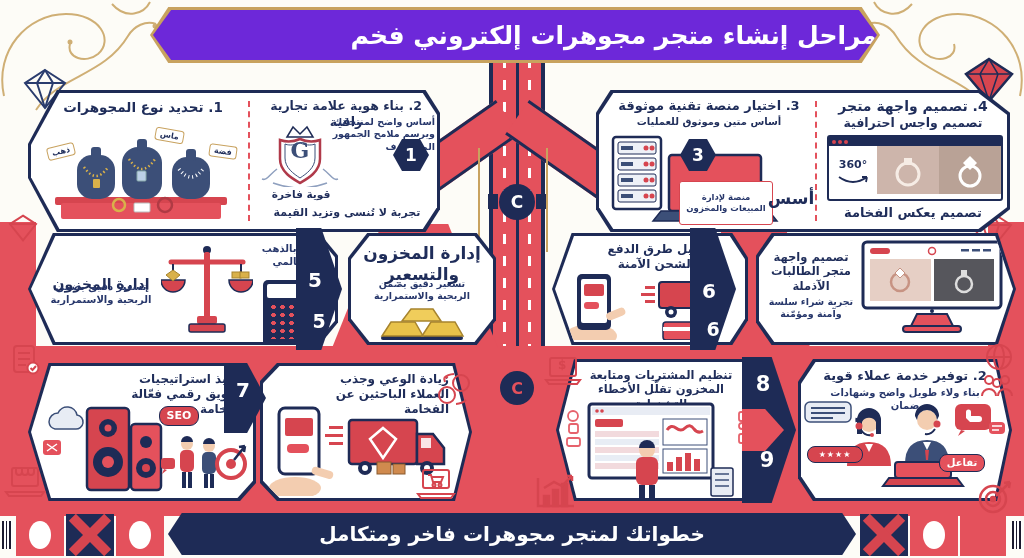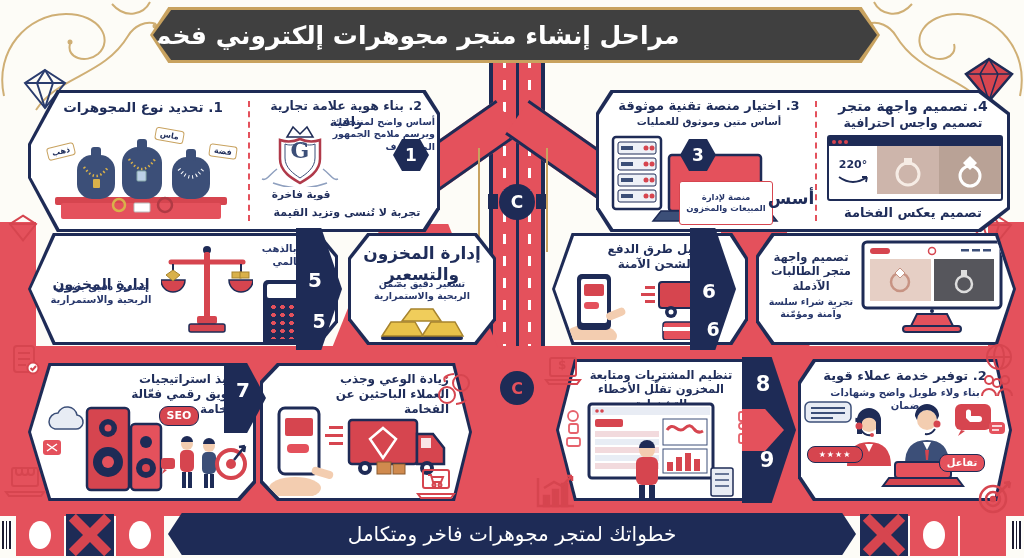--- a/index.html
+++ b/index.html
@@ -94,22 +94,22 @@
   </svg>
   <svg class="p" style="left:8px;top:214px;z-index:2" width="30" height="28" viewBox="0 0 46 42">
     <g fill="none" stroke="#d6454f" stroke-width="3">
       <polygon points="23,2 43,15 23,40 3,15"></polygon>
         <path d="M3,15 H43"></path>
     </g>
   </svg>
 
   <div class="p" style="left:150px;top:7px;width:730px;height:56px;background:#c8a25f;
               clip-path:polygon(2.5% 0,97.5% 0,100% 50%,97.5% 100%,2.5% 100%,0 50%);z-index:8">
-    <div class="p" style="inset:3px;background:#404040;clip-path:polygon(2.5% 0,97.5% 0,100% 50%,97.5% 100%,2.5% 100%,0 50%);
-                display:flex;align-items:center;justify-content:flex-start">
+    <div class="p" style="inset:3px;background:#6d28d9;clip-path:polygon(2.5% 0,97.5% 0,100% 50%,97.5% 100%,2.5% 100%,0 50%);
+                display:flex;align-items:center;justify-content:flex-end">
       <span style="color:#fff;font-weight:bold;font-size:25px;direction:rtl">مراحل إنشاء متجر مجوهرات إلكتروني فخم</span>
     </div>
   </div>
 
   <div class="panel" style="left:28px;top:90px;width:412px;height:142px;z-index:2;
               clip-path:polygon(7% 0,96.5% 0,100% 16%,100% 84%,96.5% 100%,7% 100%,0 62%,0 38%)">
     <div class="in" style="clip-path:polygon(7% 0,96.5% 0,100% 16%,100% 84%,96.5% 100%,7% 100%,0 62%,0 38%)">
       <div class="dash-v" style="left:53.5%"></div>
 
       <div class="ttl" style="left:12px;top:6px;width:200px;font-size:13.5px">1. تحديد نوع المجوهرات</div>
@@ -188,21 +188,21 @@
       <div class="ttl" style="left:224px;top:5px;width:180px;font-size:14px">4. تصميم واجهة متجر</div>
       <div class="ttl" style="left:224px;top:22px;width:180px;font-size:12.5px">تصميم واجس احترافية</div>
       <div class="browser" style="left:228px;top:42px;width:172px;height:62px">
         <div style="height:9px;background:#1e2b56;display:flex;align-items:center;gap:2px;padding:0 3px">
           <i style="width:4px;height:4px;border-radius:50%;background:#d6454f"></i>
           <i style="width:4px;height:4px;border-radius:50%;background:#d6454f"></i>
           <i style="width:4px;height:4px;border-radius:50%;background:#d6454f"></i>
         </div>
         <div style="display:flex;height:48px">
           <div style="width:48px;position:relative">
-            <div class="ttl" style="left:4px;top:12px;width:40px;font-size:11px">220°</div>
+            <div class="ttl" style="left:4px;top:12px;width:40px;font-size:11px">360°</div>
             <svg class="p" style="left:8px;top:27px" width="32" height="14" viewBox="0 0 32 14">
               <path d="M2,4 Q16,14 30,4 M30,4 l-5,0 M30,4 l-1,5" fill="none" stroke="#1e2b56" stroke-width="1.8"></path>
             </svg>
           </div>
           <svg width="62" height="48" viewBox="0 0 62 48">
             <rect width="62" height="48" fill="#cdb5ab"></rect>
               <circle cx="31" cy="28" r="11" fill="none" stroke="#f6ece5" stroke-width="3"></circle>
               <rect x="27" y="12" width="8" height="7" fill="#f6ece5"></rect>
           </svg>
           <svg width="62" height="48" viewBox="0 0 62 48">
@@ -539,21 +539,21 @@
     <g fill="none" stroke="#d6454f" stroke-width="2">
         <rect x="8" y="6" width="26" height="18" rx="2"></rect>
         <path d="M2,30 h38 l-3,4 H5 Z"></path>
         <path d="M12,6 v4 a3,3 0 0 0 6,0 v-4 M18,6 v4 a3,3 0 0 0 6,0 v-4 M24,6 v4 a3,3 0 0 0 6,0 v-4"></path>
       </g>
   </svg>
 
   <div class="p" style="left:168px;top:513px;width:688px;height:42px;background:#1e2b56;
               clip-path:polygon(2% 0,98% 0,100% 50%,98% 100%,2% 100%,0 50%);z-index:8;
               display:flex;align-items:center;justify-content:center">
-    <span style="color:#fff;font-weight:normal;font-size:20px;direction:rtl">خطواتك لمتجر مجوهرات فاخر ومتكامل</span>
+    <span style="color:#fff;font-weight:bold;font-size:20px;direction:rtl">خطواتك لمتجر مجوهرات فاخر ومتكامل</span>
   </div>
   <div class="barcode" style="left:2px"></div>
   <div class="tile red" style="left:16px">
     <div style="position:absolute;inset:7px 13px;background:#fff;border-radius:50%"></div>
   </div>
   <div class="tile" style="left:66px;background:#1e2b56;overflow:hidden">
     <div style="position:absolute;left:19px;top:-4px;width:10px;height:50px;background:#d6454f;transform:rotate(45deg)"></div>
     <div style="position:absolute;left:19px;top:-4px;width:10px;height:50px;background:#d6454f;transform:rotate(-45deg)"></div>
   </div>
   <div class="tile red" style="left:116px">

